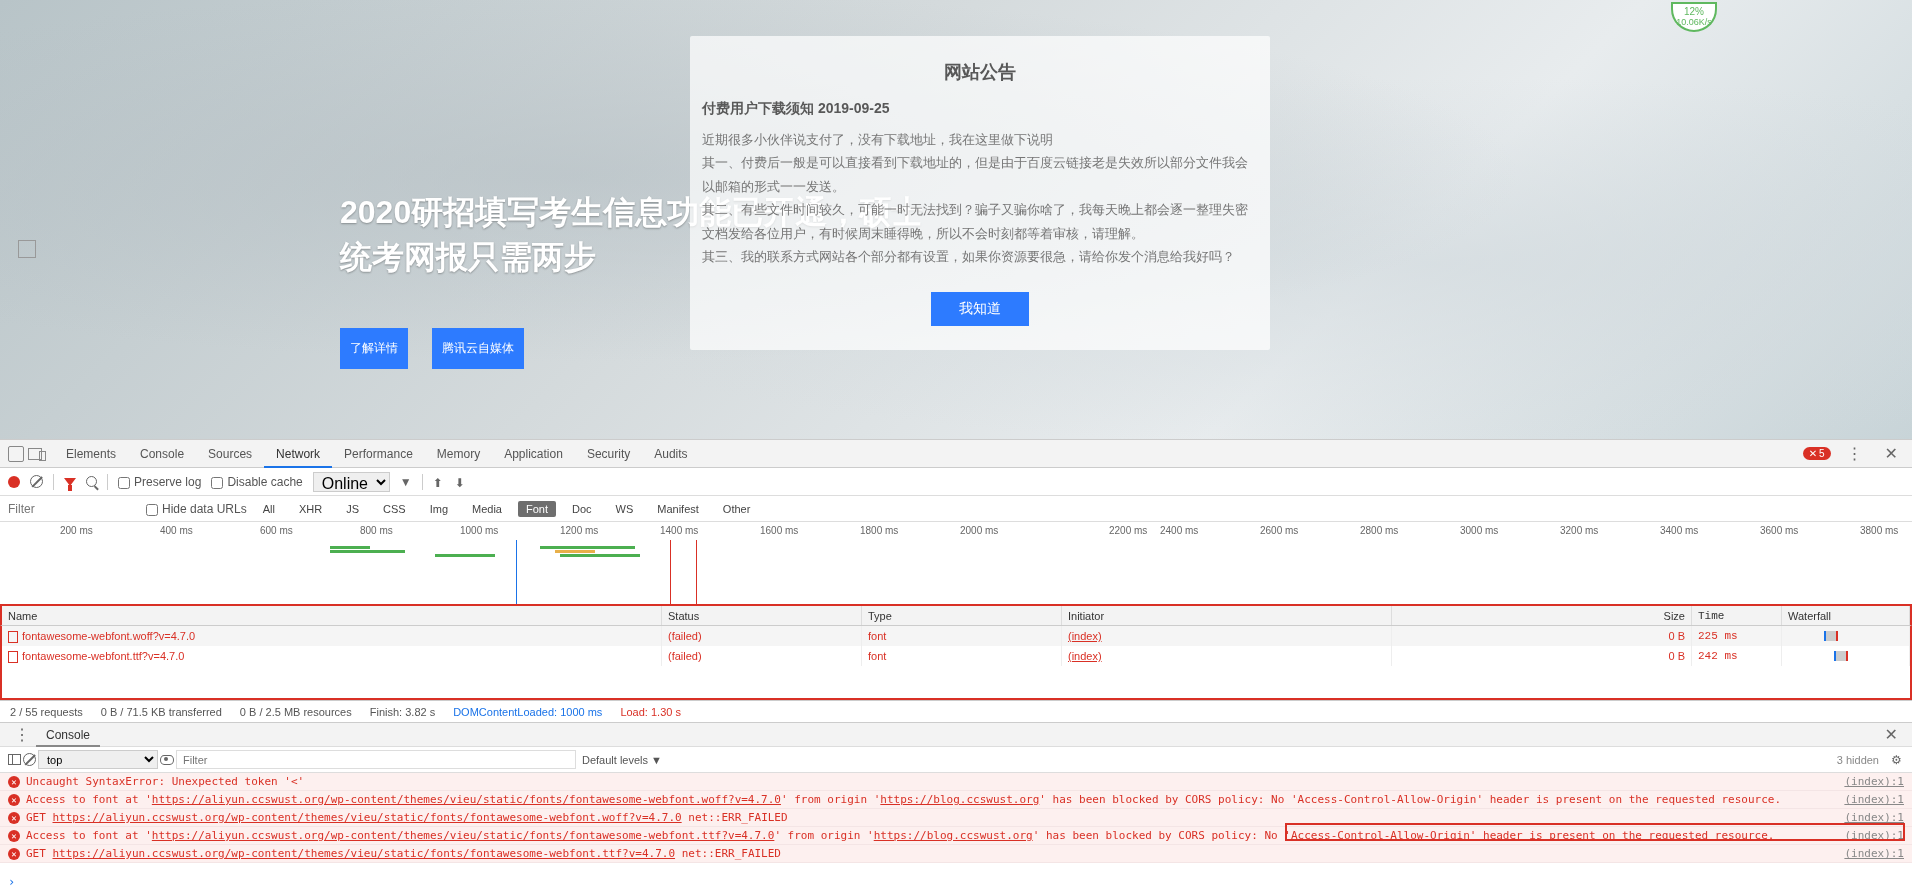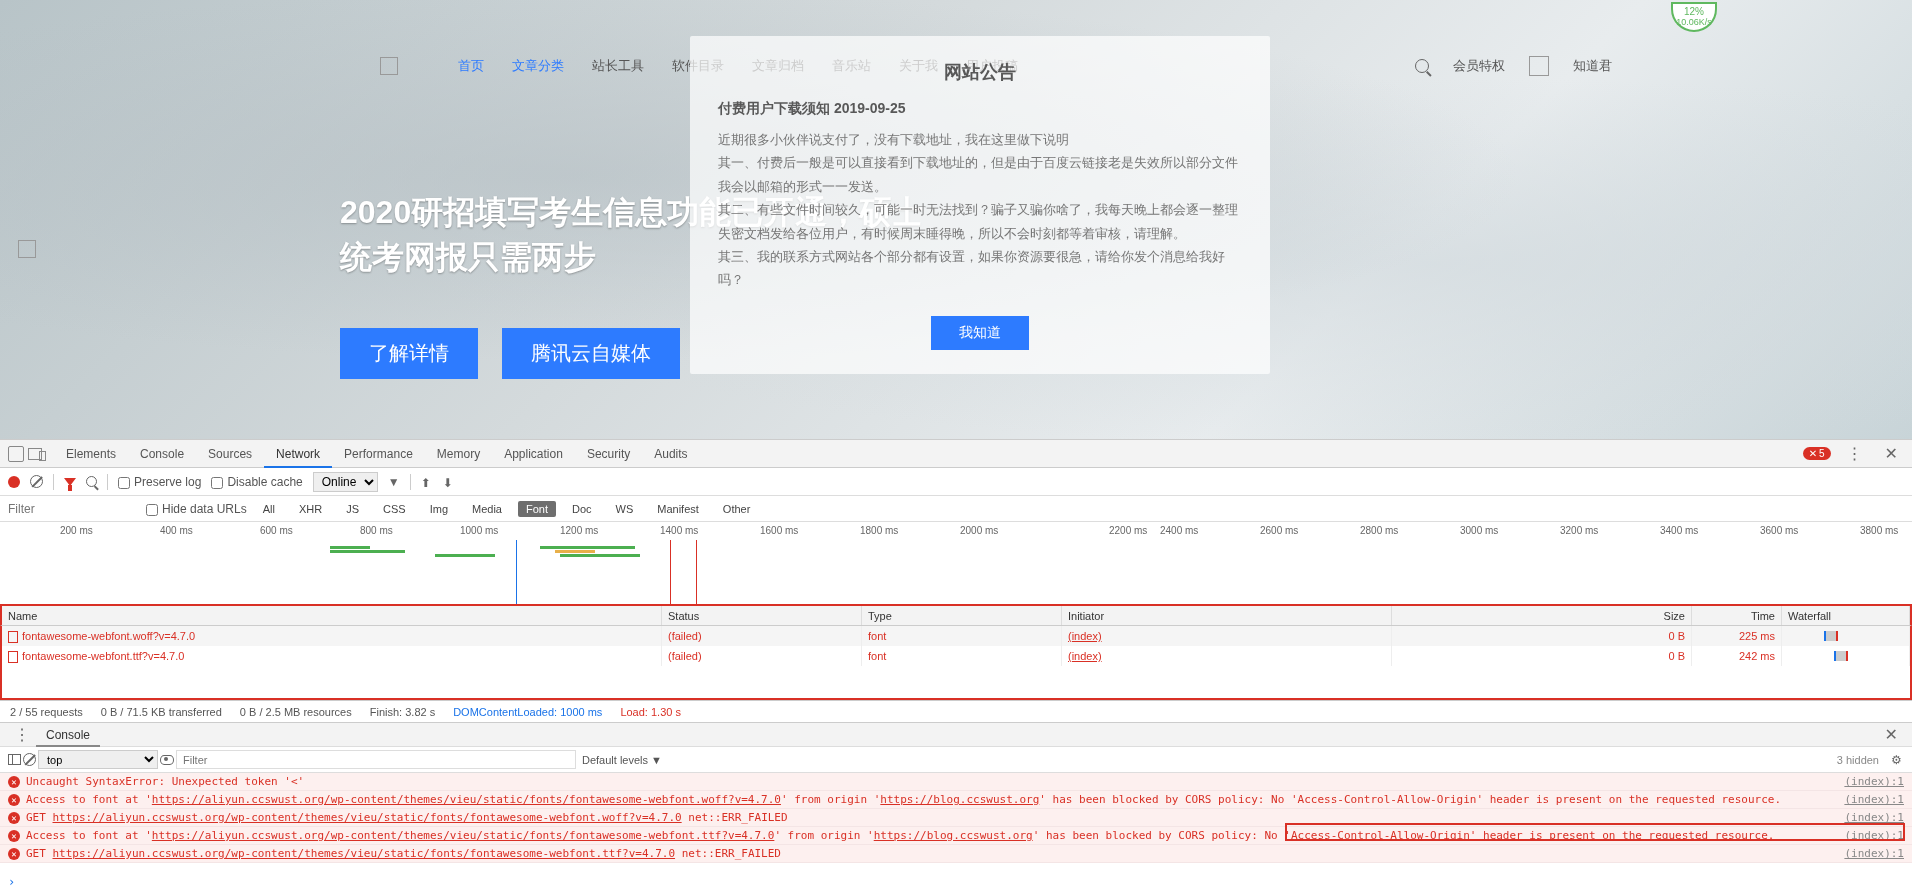--- a/index.html
+++ b/index.html
@@ -14,23 +14,23 @@
 .nav-item { color: #555; font-size: 13px; cursor: pointer; white-space: nowrap; }
 .nav-item.active { color: #2d7bff; }
 .nav .right { display: flex; align-items: center; gap: 24px; position: absolute; right: 300px; }
 .search-icon { width: 14px; height: 14px; border: 1.5px solid #666; border-radius: 50%; position: relative; }
 .search-icon::after { content: ""; position: absolute; width: 6px; height: 1.5px; background: #666; transform: rotate(45deg); bottom: -2px; right: -4px; }
 .avatar { width: 20px; height: 20px; border: 1px solid #999; display: inline-block; }
 
 .hero { position: absolute; left: 340px; top: 190px; z-index: 2; }
 .hero-title { font-size: 32px; font-weight: bold; color: #fff; text-shadow: 0 1px 2px rgba(0,0,0,0.3); line-height: 1.4; }
 .hero-btns { margin-top: 48px; display: flex; gap: 24px; }
-.hero-btn { padding: 12px 29px; background: #2d7bff; color: #fff; font-size: 20px; border: none; cursor: pointer; }
-
-.announce { position: absolute; left: 690px; top: 36px; width: 580px; background: rgba(255,255,255,0.7); padding: 24px 28px; z-index: 3; border-radius: 2px; }
+.hero-btn { padding: 12px 10px; background: #2d7bff; color: #fff; font-size: 12px; border: none; cursor: pointer; }
+
+.announce { position: absolute; left: 690px; top: 36px; width: 580px; background: rgba(255,255,255,0.7); padding: 24px 12px; z-index: 3; border-radius: 2px; }
 .announce-title { font-size: 18px; font-weight: bold; color: #585858; text-align: center; margin-bottom: 16px; }
 .announce-sub { font-size: 14px; font-weight: bold; color: #585858; margin-bottom: 10px; }
 .announce-body { font-size: 13px; color: #767676; line-height: 1.8; }
 .announce-btn { display: block; margin: 24px auto 0; padding: 8px 28px; background: #2d7bff; color: #fff; border: none; font-size: 14px; cursor: pointer; }
 
 .prev-arrow { position: absolute; left: 18px; top: 240px; width: 18px; height: 18px; border: 1px solid #999; z-index: 2; cursor: pointer; }
 
 .speed-badge { position: absolute; right: 195px; top: 2px; width: 46px; height: 30px; border: 2px solid #5fb85f; border-radius: 0 0 23px 23px; background: #fff; font-size: 9px; text-align: center; padding-top: 2px; z-index: 4; }
 .speed-badge .pct { color: #5fb85f; font-size: 10px; }
 .speed-badge .rate { color: #5fb85f; }
@@ -52,38 +52,38 @@
 .rec-dot { width: 12px; height: 12px; border-radius: 50%; background: #d93025; cursor: pointer; }
 .clear-icon { width: 13px; height: 13px; border: 1.5px solid #666; border-radius: 50%; position: relative; cursor: pointer; }
 .clear-icon::after { content: ""; position: absolute; width: 14px; height: 1.5px; background: #666; transform: rotate(-45deg); top: 5px; left: -1px; }
 .sep { width: 1px; height: 16px; background: #ccc; }
 .filter-funnel { width: 0; height: 0; border-left: 6px solid transparent; border-right: 6px solid transparent; border-top: 8px solid #d93025; cursor: pointer; position: relative; }
 .filter-funnel::after { content: ""; position: absolute; left: -2px; top: -1px; width: 4px; height: 6px; background: #d93025; }
 .search-ico2 { width: 11px; height: 11px; border: 1.5px solid #666; border-radius: 50%; position: relative; cursor: pointer; }
 .search-ico2::after { content: ""; position: absolute; width: 5px; height: 1.5px; background: #666; transform: rotate(45deg); bottom: -2px; right: -3px; }
 .chk { display: flex; align-items: flex-end; gap: 4px; font-size: 12px; color: #555; }
 .chk input { width: 12px; height: 12px; }
-.select { border: 1px solid #ccc; font-size: 12px; padding: 1px 4px; height: 20px; }
+.select { border: 1px solid #ccc; font-size: 16px; padding: 1px 4px; height: 20px; }
 .arrow-btn { width: 12px; height: 12px; cursor: pointer; color: #666; }
 
 .dt-filter { height: 26px; border-bottom: 1px solid #ddd; display: flex; align-items: center; padding: 0 8px; gap: 8px; }
 .filter-input { border: none; outline: none; font-size: 12px; color: #888; width: 130px; }
 .pill { padding: 2px 8px; font-size: 11px; color: #444; cursor: pointer; border-radius: 2px; }
 .pill.active { background: #6e6e6e; color: #fff; }
 
 .timeline { height: 82px; border-bottom: 1px solid #ccc; position: relative; }
 .tl-labels { height: 18px; display: flex; position: relative; font-size: 10px; color: #666; }
 .tl-tick { position: absolute; top: 3px; }
 .tl-area { height: 64px; position: relative; background: #fff; }
 .tl-bar { position: absolute; height: 3px; background: #4caf50; }
 .tl-line { position: absolute; top: 0; bottom: 0; width: 1px; }
 
 .nt-header { height: 22px; border-top: 1px solid #ccc; border-bottom: 1px solid #ccc; display: flex; background: #f3f3f3; font-size: 11px; color: #333; }
 .nt-col { border-right: 1px solid #ddd; padding: 4px 6px; }
-.c-name { width: 660px; } .c-status { width: 200px; } .c-type { width: 200px; } .c-init { width: 330px; } .c-size { width: 300px; text-align: right; } .c-time { width: 90px; text-align: right; } .c-wf { flex: 1; }
+.c-name { width: 660px; } .c-status { width: 200px; } .c-type { width: 200px; } .c-init { width: 330px; } .c-size { width: 300px; text-align: right; } .c-time { width: 90px; text-align: left; font-family: Liberation Mono, monospace; } .c-wf { flex: 1; }
 
 .nt-body { height: 74px; overflow: auto; border: 2px solid #d93025; border-top: none; position: relative; }
 .nt-row { display: flex; height: 20px; align-items: center; font-size: 11px; color: #d93025; }
 .nt-row:nth-child(odd) { background: #f5f5f5; }
 .nt-row .nt-col { border-right: 1px solid #eee; padding: 0 6px; height: 20px; line-height: 20px; overflow: hidden; }
 .file-ico { display: inline-block; width: 10px; height: 12px; border: 1px solid #d93025; margin-right: 4px; vertical-align: middle; }
 .nt-row .init-link { text-decoration: underline; cursor: pointer; }
 .wf-cell { position: relative; }
 .wf-bar { position: absolute; height: 10px; top: 5px; background: #ccc; border-left: 2px solid #1a73e8; border-right: 2px solid #d93025; }
 
@@ -115,38 +115,20 @@
 </style>
 </head>
 <body>
 
 <div class="webpage">
   <div class="speed-badge">
     <div class="pct">12%</div>
     <div class="rate">10.06K/s</div>
   </div>
 
-  <div class="nav">
-    <span class="logo-box"></span>
-    <div style="width:50px"></div>
-    <span class="nav-item active">首页</span>
-    <span class="nav-item active">文章分类</span>
-    <span class="nav-item">站长工具</span>
-    <span class="nav-item">软件目录</span>
-    <span class="nav-item">文章归档</span>
-    <span class="nav-item">音乐站</span>
-    <span class="nav-item">关于我</span>
-    <span class="nav-item">用户投稿</span>
-    <div class="right">
-      <span class="search-icon"></span>
-      <span class="nav-item">会员特权</span>
-      <span class="avatar"></span>
-      <span class="nav-item">知道君</span>
-    </div>
-  </div>
 
   <span class="prev-arrow"></span>
 
   <div class="hero">
     <div class="hero-title">2020研招填写考生信息功能已开通，硕士</div>
     <div class="hero-title">统考网报只需两步</div>
     <div class="hero-btns">
       <button class="hero-btn">了解详情</button>
       <button class="hero-btn">腾讯云自媒体</button>
     </div>

